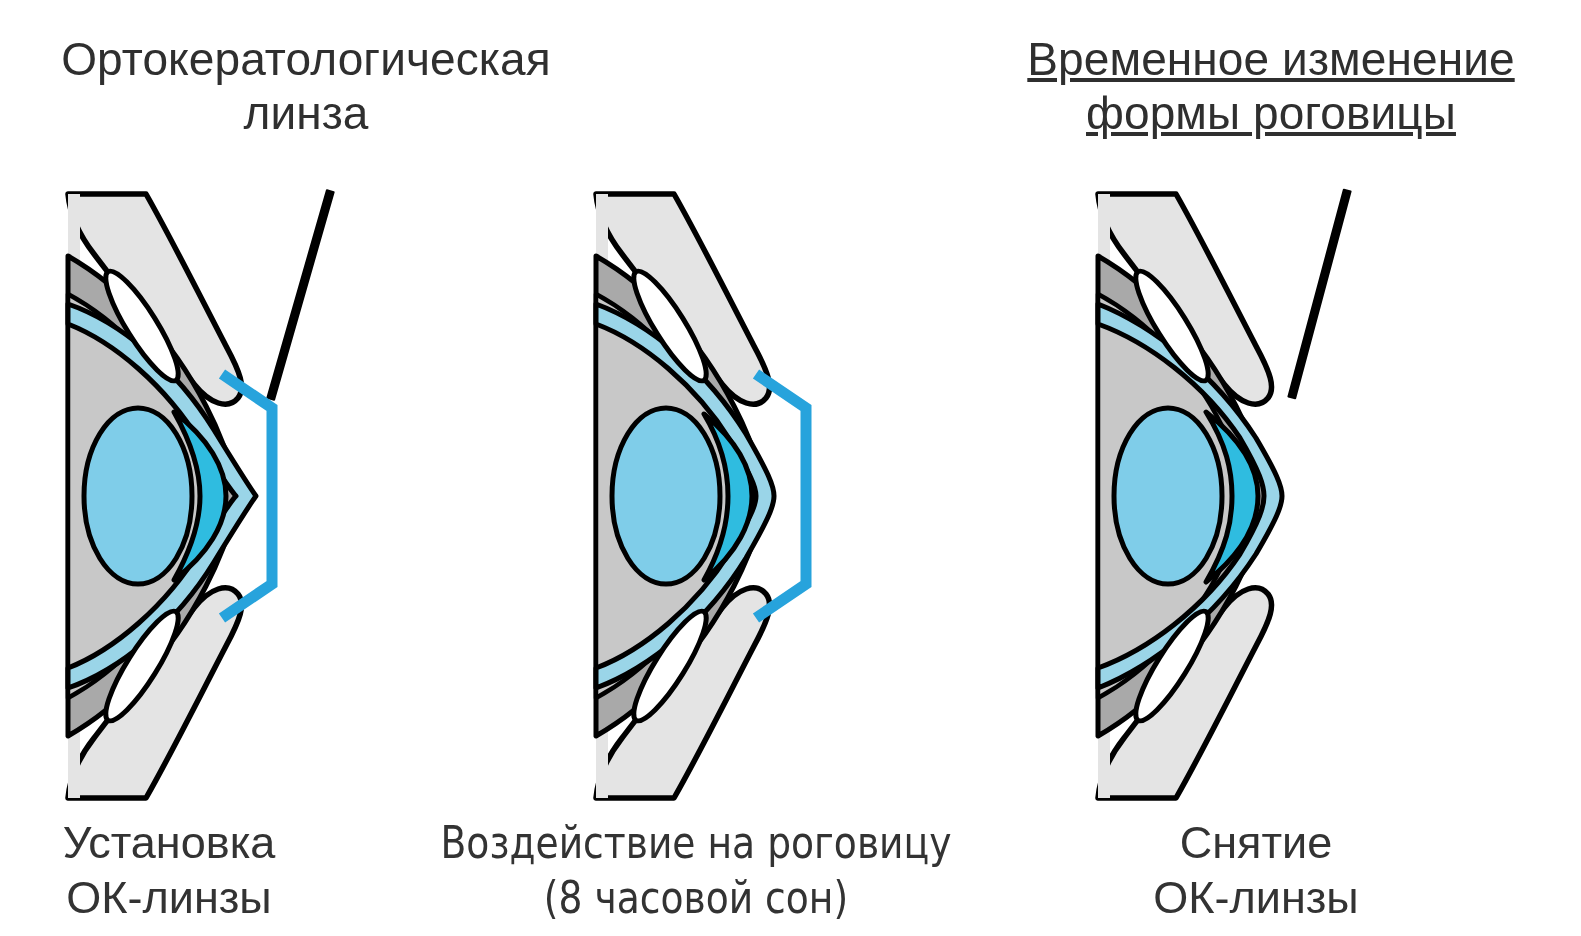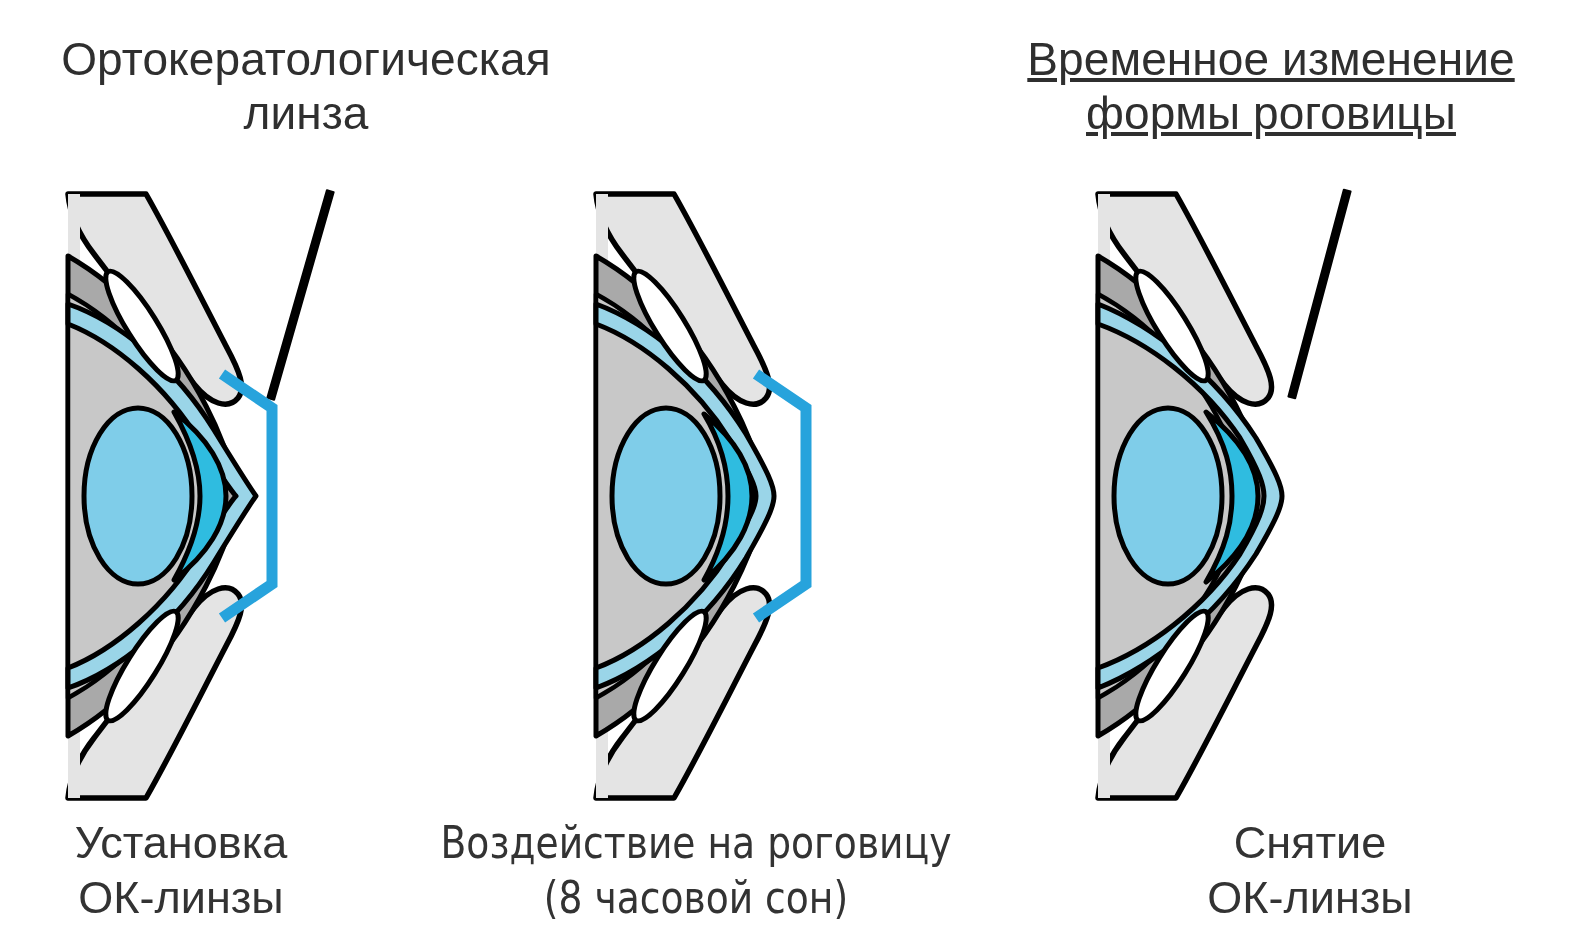--- a/index.html
+++ b/index.html
@@ -38,25 +38,25 @@
 
   
   .caption {
     position: absolute;
     text-align: center;
     font-size: 45px;
     line-height: 1.22;
     color: #333333;
     white-space: pre-line;
   }
-  #caption-1 { left: 16px;    top: 800px; width: 330px; }
+  #caption-1 { left: 4px;    top: 800px; width: 330px; }
   #caption-2 { left: 336px;  top: 800px; width: 720px;
                font-family: "Liberation Sans Narrow", "DejaVu Sans Condensed", "Liberation Sans", sans-serif;
                transform: scaleX(0.93); transform-origin: center top; }
-  #caption-3 { left: 1070px; top: 800px; width: 480px; }
+  #caption-3 { left: 1016px; top: 800px; width: 480px; }
 
   
   .eye-panel {
     position: absolute;
     top: 160px;
     width: 340px;
     height: 640px;
   }
   #panel-1 { left: 50px; }
   #panel-2 { left: 578px; }

